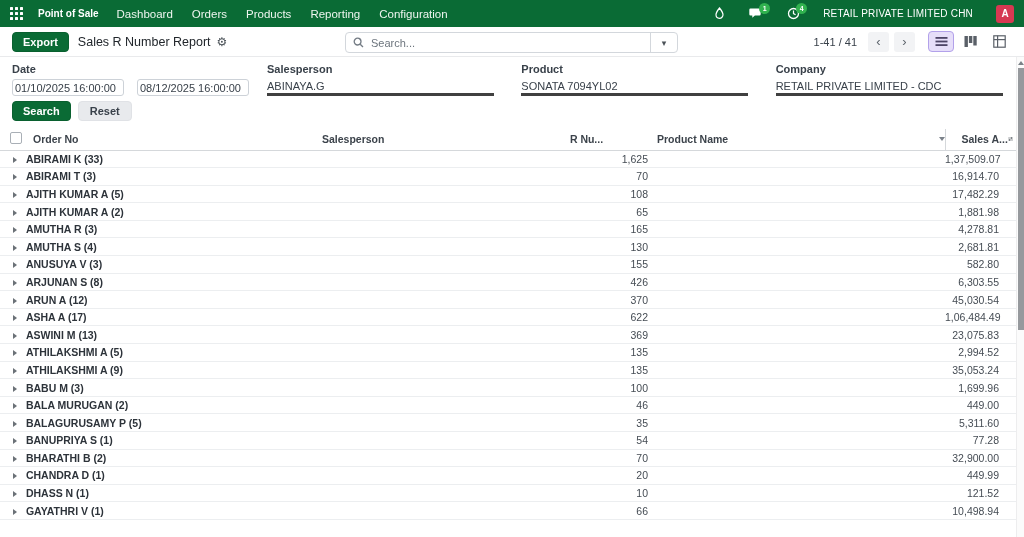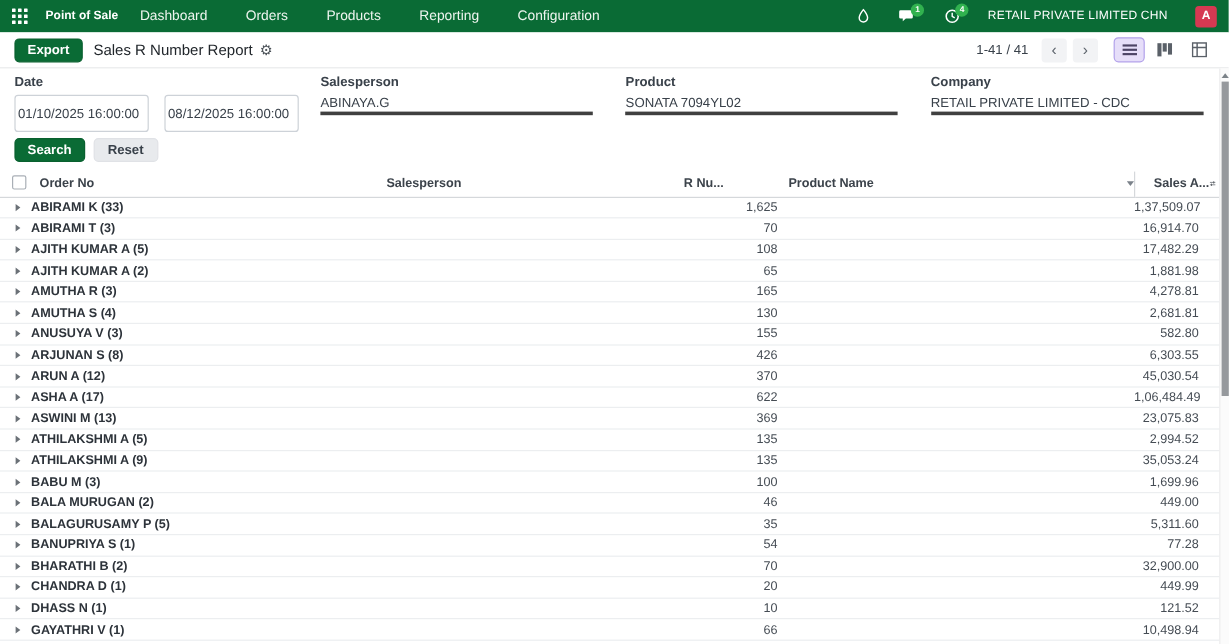--- a/index.html
+++ b/index.html
@@ -6,21 +6,21 @@
   html,body { width:1024px; height:537px; overflow:hidden; background:#fff;
               font-family:"Liberation Sans", sans-serif; }
 
   
   .navbar { height:27px; background:#0a6b35; display:flex; align-items:center;
             padding:0 10px; color:#fff; }
   .apps-btn { width:14px; height:14px; display:grid; grid-template-columns:repeat(3,1fr);
               gap:1.5px; margin-right:14px; cursor:pointer; background:none; border:none; }
   .apps-btn span { background:#fff; width:3px; height:3px; border-radius:0.5px; }
   .brand { font-size:10px; font-weight:700; margin-right:18px; white-space:nowrap; }
-  .menus { display:flex; gap:32px; }
+  .menus { display:flex; gap:19px; }
   .menu-item { font-size:11.5px; color:#eef5ef; text-decoration:none; white-space:nowrap; }
   .nav-right { margin-left:auto; display:flex; align-items:center; gap:23px; }
   .nav-ico { position:relative; width:14px; height:14px; display:flex; align-items:center;
              justify-content:center; }
   .badge { position:absolute; top:-4px; right:-7px; background:#31b24f; color:#fff;
            width:11px; height:11px; border-radius:50%; font-size:7px; font-weight:700;
            line-height:11px; text-align:center; }
   .company-name { font-size:10px; letter-spacing:0.2px; white-space:nowrap; }
   .avatar { width:18px; height:18px; background:#d63952; color:#fff; border-radius:3px;
             font-size:10px; font-weight:700; display:flex; align-items:center;
@@ -52,21 +52,21 @@
   .sw-btn { width:26px; height:21px; border:1px solid transparent; border-radius:4px;
             background:transparent; display:flex; align-items:center; justify-content:center;
             cursor:pointer; }
   .sw-btn.active { background:#e6def9; border-color:#b2a1ea; }
 
   
   .filters { padding:6px 12px 0; display:grid;
              grid-template-columns:1fr 1fr 1fr 1fr; column-gap:18px; }
   .f-label { font-size:11px; font-weight:700; color:#39414a; height:13px; margin-bottom:3px; }
   .date-inputs { display:flex; gap:13px; }
-  .date-input { width:112px; height:31px; border:1px solid #cdd2d8; border-radius:3px;
+  .date-input { width:112px; height:17px; border:1px solid #cdd2d8; border-radius:3px;
                 font-size:11px; color:#39414a; padding:0 2px;
                 font-family:"Liberation Sans",sans-serif; }
   .line-field { height:17px; border-bottom:3px solid #404040; font-size:11px; color:#39414a;
                 width:96%; display:flex; align-items:center; cursor:text; }
   .action-row { padding:5px 12px 0; display:flex; gap:7px; }
   .btn-reset { background:#e8eaed; color:#39414a; border:1px solid #e0e2e6; border-radius:4px;
                font-size:11px; font-weight:700; padding:3px 11px; cursor:pointer;
                font-family:"Liberation Sans",sans-serif; }
 
   
@@ -155,20 +155,32 @@
     <span class="company-name">RETAIL PRIVATE LIMITED CHN</span>
     <span class="avatar">A</span>
   </div>
 </header>
 
 <div class="control-panel">
   <button class="btn-green">Export</button>
   <span class="view-title">Sales R Number Report</span>
   <span class="gear">⚙</span>
 
+  <div class="searchbox">
+    <span class="search-ico">
+      <svg width="11" height="11" viewBox="0 0 11 11">
+          <circle cx="4.6" cy="4.6" r="3.4" fill="none" stroke="#737b84" stroke-width="1.3"></circle>
+          <line x1="7.2" y1="7.2" x2="10" y2="10" stroke="#737b84" stroke-width="1.3"></line>
+        </svg>
+    </span>
+    <input type="text" placeholder="Search..." style="">
+    <span class="search-caret-seg">
+      <span>▾</span>
+    </span>
+  </div>
 
   <div class="cp-right">
     <span class="pager-text">1-41 / 41</span>
     <button class="pager-btn">‹</button>
     <button class="pager-btn">›</button>
     <div class="switcher">
       <button class="sw-btn active">
         <svg width="13" height="13" viewBox="0 0 13 13">
             <rect x="0.5" y="2" width="12" height="1.8" fill="#4d4466"></rect>
             <rect x="0.5" y="5.6" width="12" height="1.8" fill="#4d4466"></rect>

